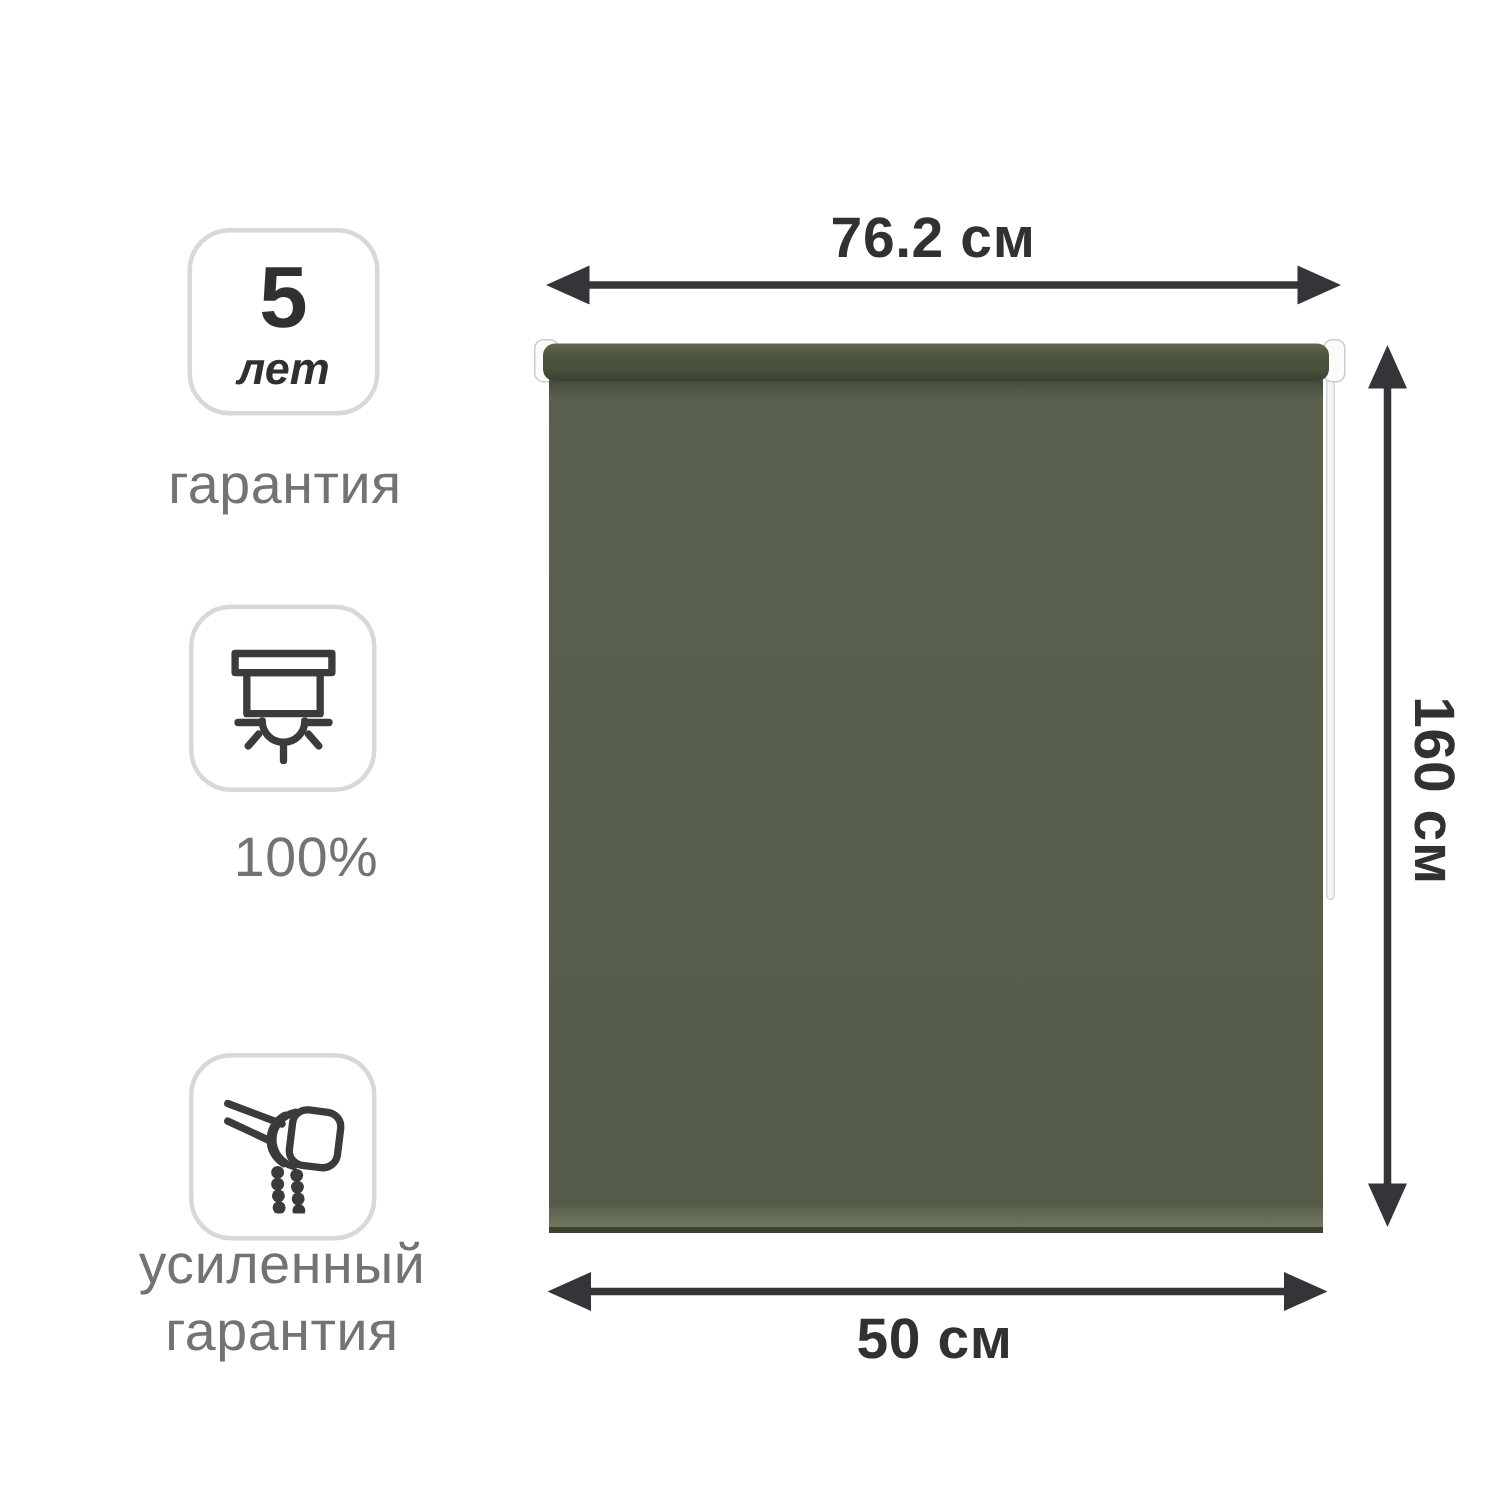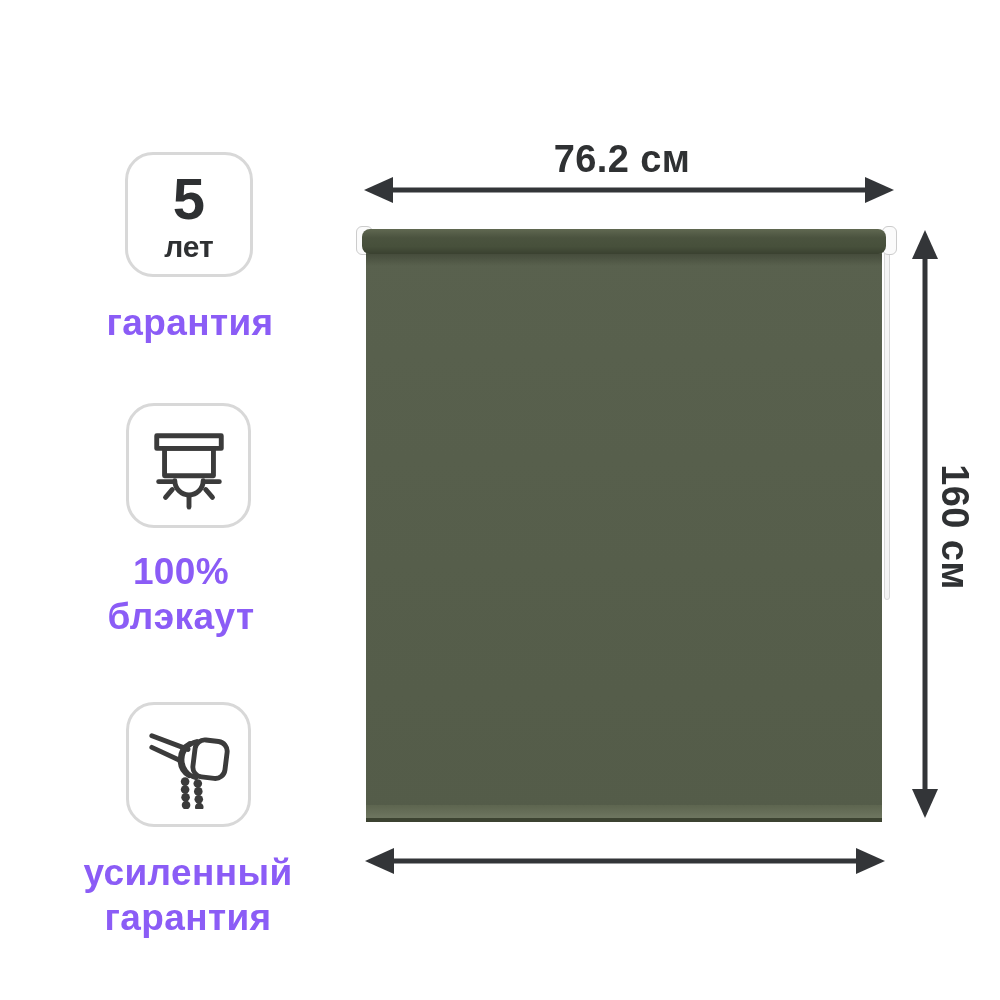--- a/index.html
+++ b/index.html
@@ -24,35 +24,35 @@
     align-items: center;
     justify-content: center;
   }
   .badge-box.b1 { left: 125px; top: 152px; width: 128px; height: 125px; }
   .badge-box.b2 { left: 126px; top: 403px; width: 125px; height: 125px; }
   .badge-box.b3 { left: 126px; top: 702px; width: 125px; height: 125px; }
   .warranty-number {
     font-size: 58px; font-weight: 700; line-height: 1; color: #2e3032; margin-top: 4px;
   }
   .warranty-caption {
-    font-size: 30px; font-weight: 600; line-height: 1.1; color: #2e3032; margin-top: 2px;
+    font-size: 30px; font-weight: 600; line-height: 1.1; color: #2e3032; margin-top: 2px; font-style: italic;
   }
   .badge-label {
     position: absolute;
     width: 300px;
     text-align: center;
     font-size: 37px;
-    font-weight: 700;
+    font-weight: 400;
     line-height: 45px;
-    color: #8b5cf6;
+    color: #737373;
     letter-spacing: 0.4px;
   }
   .badge-label.l1 { left: 40px; top: 300px; }
-  .badge-label.l2 { left: 31px; top: 549px; }
-  .badge-label.l3 { left: 38px; top: 850px; }
+  .badge-label.l2 { left: 54px; top: 549px; }
+  .badge-label.l3 { left: 38px; top: 820px; }
   .icon-svg { display: block; }
   
   .tube {
     position: absolute;
     left: 362px; top: 229px; width: 524px; height: 25px;
     background: linear-gradient(#606851 0%, #4b533f 35%, #47503b 70%, #3a4130 100%);
     border-radius: 8px;
     z-index: 3;
   }
   .end-cap {
@@ -133,21 +133,20 @@
       <line x1="14" y1="61" x2="28" y2="61"></line>
       <line x1="62" y1="61" x2="76" y2="61"></line>
       <path d="M 30.5 60 A 14.5 14.5 0 0 0 59.5 60"></path>
       <line x1="28" y1="69" x2="21" y2="77"></line>
       <line x1="45" y1="77" x2="45" y2="87"></line>
       <line x1="62" y1="69" x2="69" y2="77"></line>
     </svg>
   </div>
   <div class="badge-label l2">
     <div>100%</div>
-    <div>блэкаут</div>
   </div>
 
   <div class="badge-box b3">
     <svg class="icon-svg" width="88" height="88" viewBox="0 0 90 90" fill="none" stroke="#3b3b3b" stroke-width="5" stroke-linecap="round" stroke-linejoin="round">
       <line x1="7" y1="15" x2="44" y2="29"></line>
       <line x1="7" y1="27" x2="37" y2="41"></line>
       <rect x="50" y="20" width="33" height="38" rx="10" transform="rotate(7 66 39)"></rect>
       <path d="M 53 21 A 19 19 0 0 0 52 58"></path>
       <path d="M 46 23 A 19 19 0 0 0 45 56"></path>
       <g fill="#3b3b3b" stroke="none">
@@ -185,14 +184,15 @@
     <polygon points="16,2 3,31 29,31" fill="#333538"></polygon>
     <polygon points="16,590 3,561 29,561" fill="#333538"></polygon>
   </svg>
   <div class="dim-label dim-side">160 см</div>
 
   <svg class="arrow-svg arrow-bottom" width="526" height="32" viewBox="0 0 526 32">
     <line x1="24" y1="16" x2="502" y2="16" stroke="#333538" stroke-width="5"></line>
     <polygon points="3,16 32,3 32,29" fill="#333538"></polygon>
     <polygon points="523,16 494,3 494,29" fill="#333538"></polygon>
   </svg>
+  <div class="dim-label dim-bottom">50 см</div>
 
 </div>
 
 </body></html>

